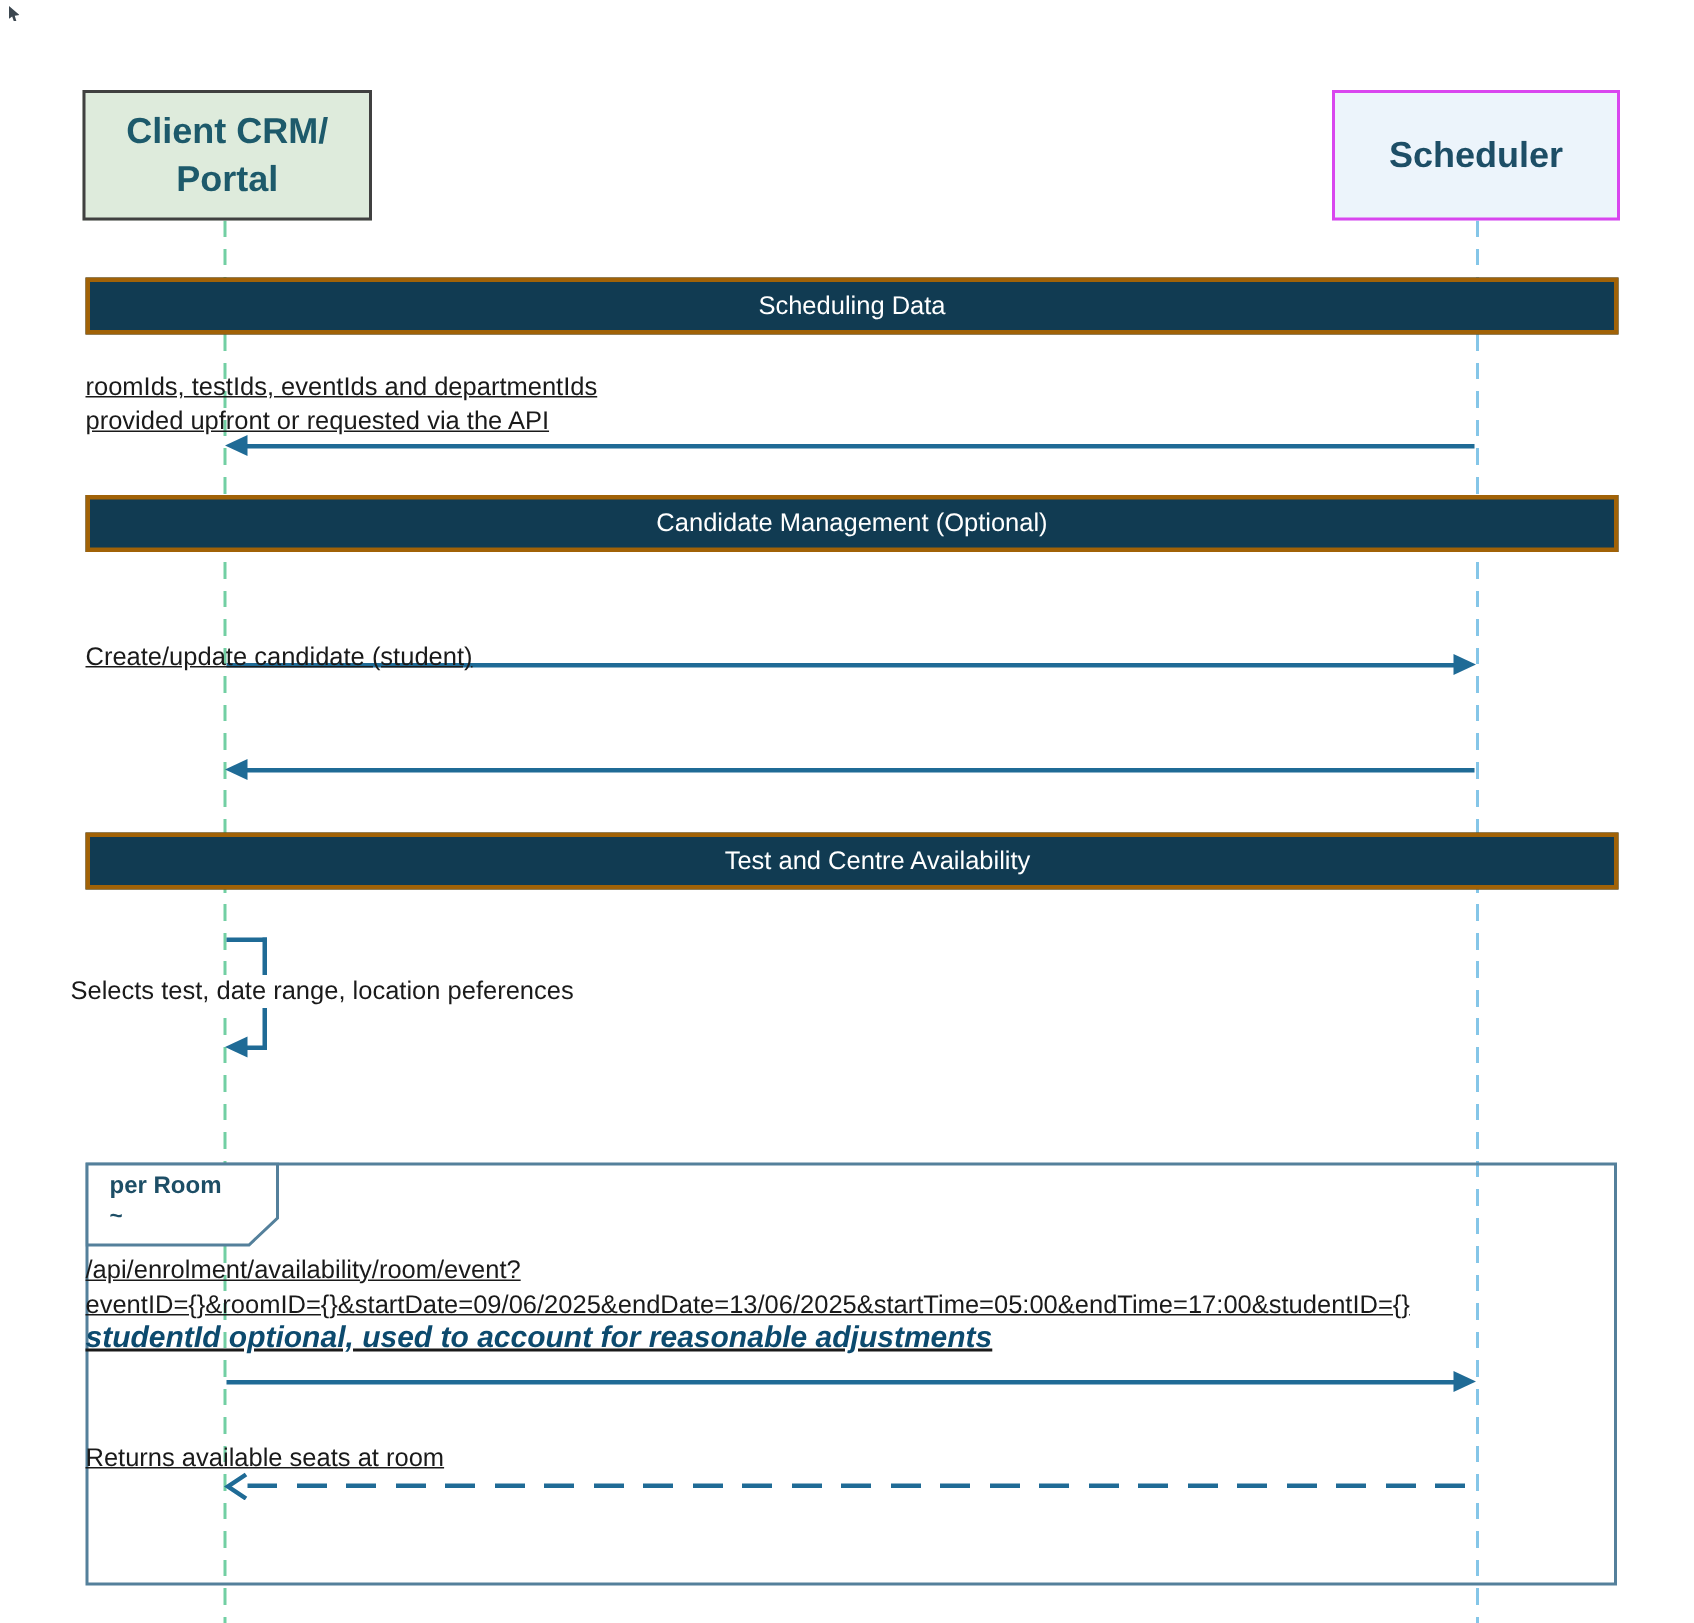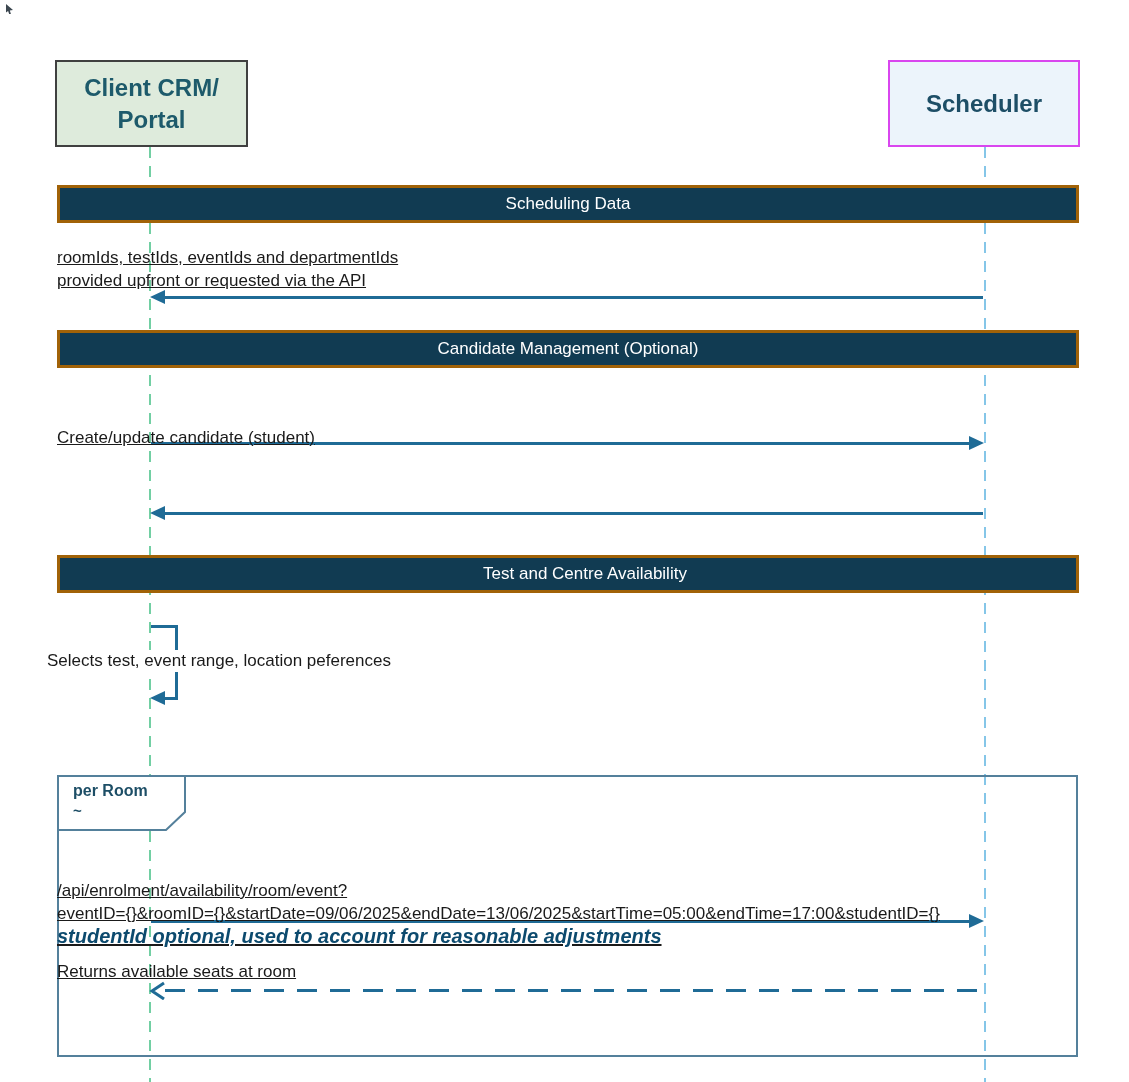--- a/index.html
+++ b/index.html
@@ -96,30 +96,30 @@
   <div class="line-solid" style="left:151px;top:442px;width:819px;"></div>
   <div class="head-right" style="left:969px;top:436px;"></div>
 
   <div class="line-solid" style="left:163px;top:512px;width:820px;"></div>
   <div class="head-left" style="left:150px;top:506px;"></div>
 
   <div class="line-solid" style="left:151px;top:625px;width:27px;"></div>
   <div class="line-vert" style="left:175px;top:625px;height:75px;"></div>
   <div class="line-solid" style="left:163px;top:697px;width:15px;"></div>
   <div class="head-left" style="left:150px;top:691px;"></div>
-  <div class="selfloop-text">Selects test, event range, location peferences</div>
+  <div class="selfloop-text">Selects test, date range, location peferences</div>
 
   <div class="frame"></div>
   <svg class="frame-tab" width="131" height="57">
     <path d="M1 1 H128 V37 L109 55 H1 Z" fill="#ffffff" stroke="#54809b" stroke-width="2"></path>
   </svg>
   <div class="fragment-label">per Room</div>
   <div class="fragment-op">~</div>
 
-  <div class="msg-text" style="top:835px;margin-top:44px;">
+  <div class="msg-text" style="top:835px;">
     <div>/api/enrolment/availability/room/event?</div>
     <div>eventID={}&amp;roomID={}&amp;startDate=09/06/2025&amp;endDate=13/06/2025&amp;startTime=05:00&amp;endTime=17:00&amp;studentID={}</div>
     <div class="note-green">studentId optional, used to account for reasonable adjustments</div>
   </div>
   <div class="line-solid" style="left:151px;top:920px;width:819px;"></div>
   <div class="head-right" style="left:969px;top:914px;"></div>
 
   <div class="msg-text" style="top:960px;">
     <div>Returns available seats at room</div>
   </div>

